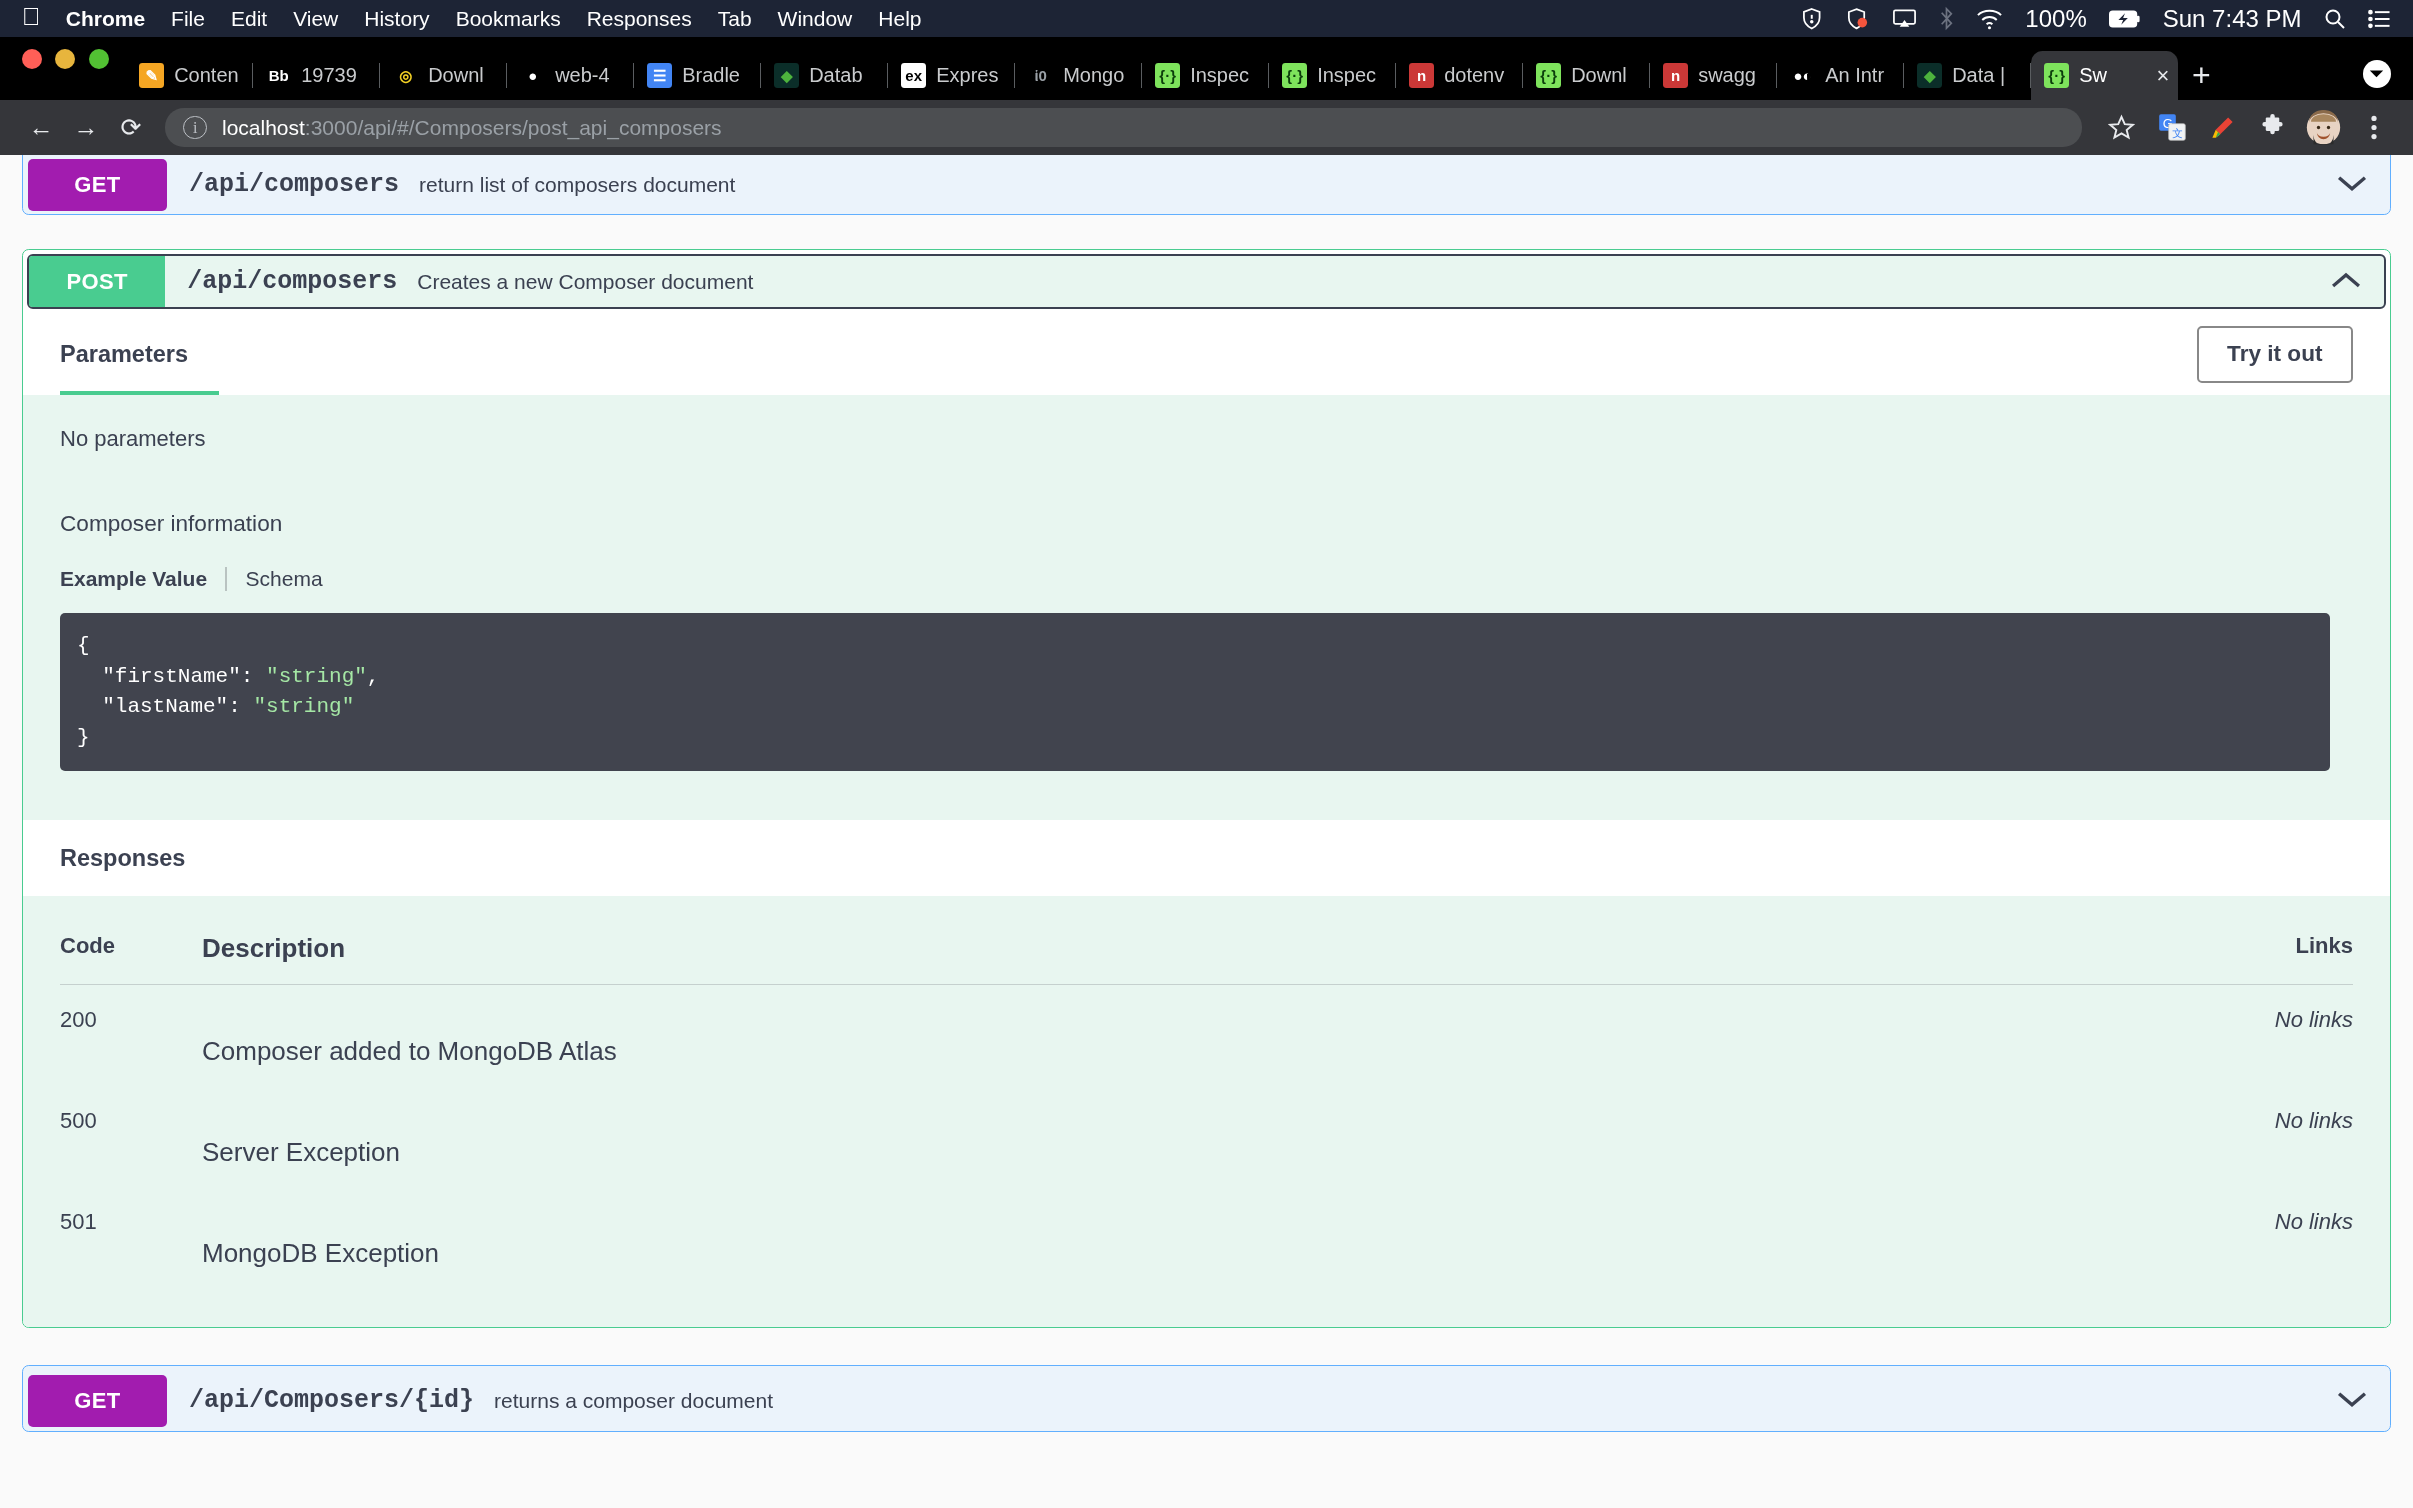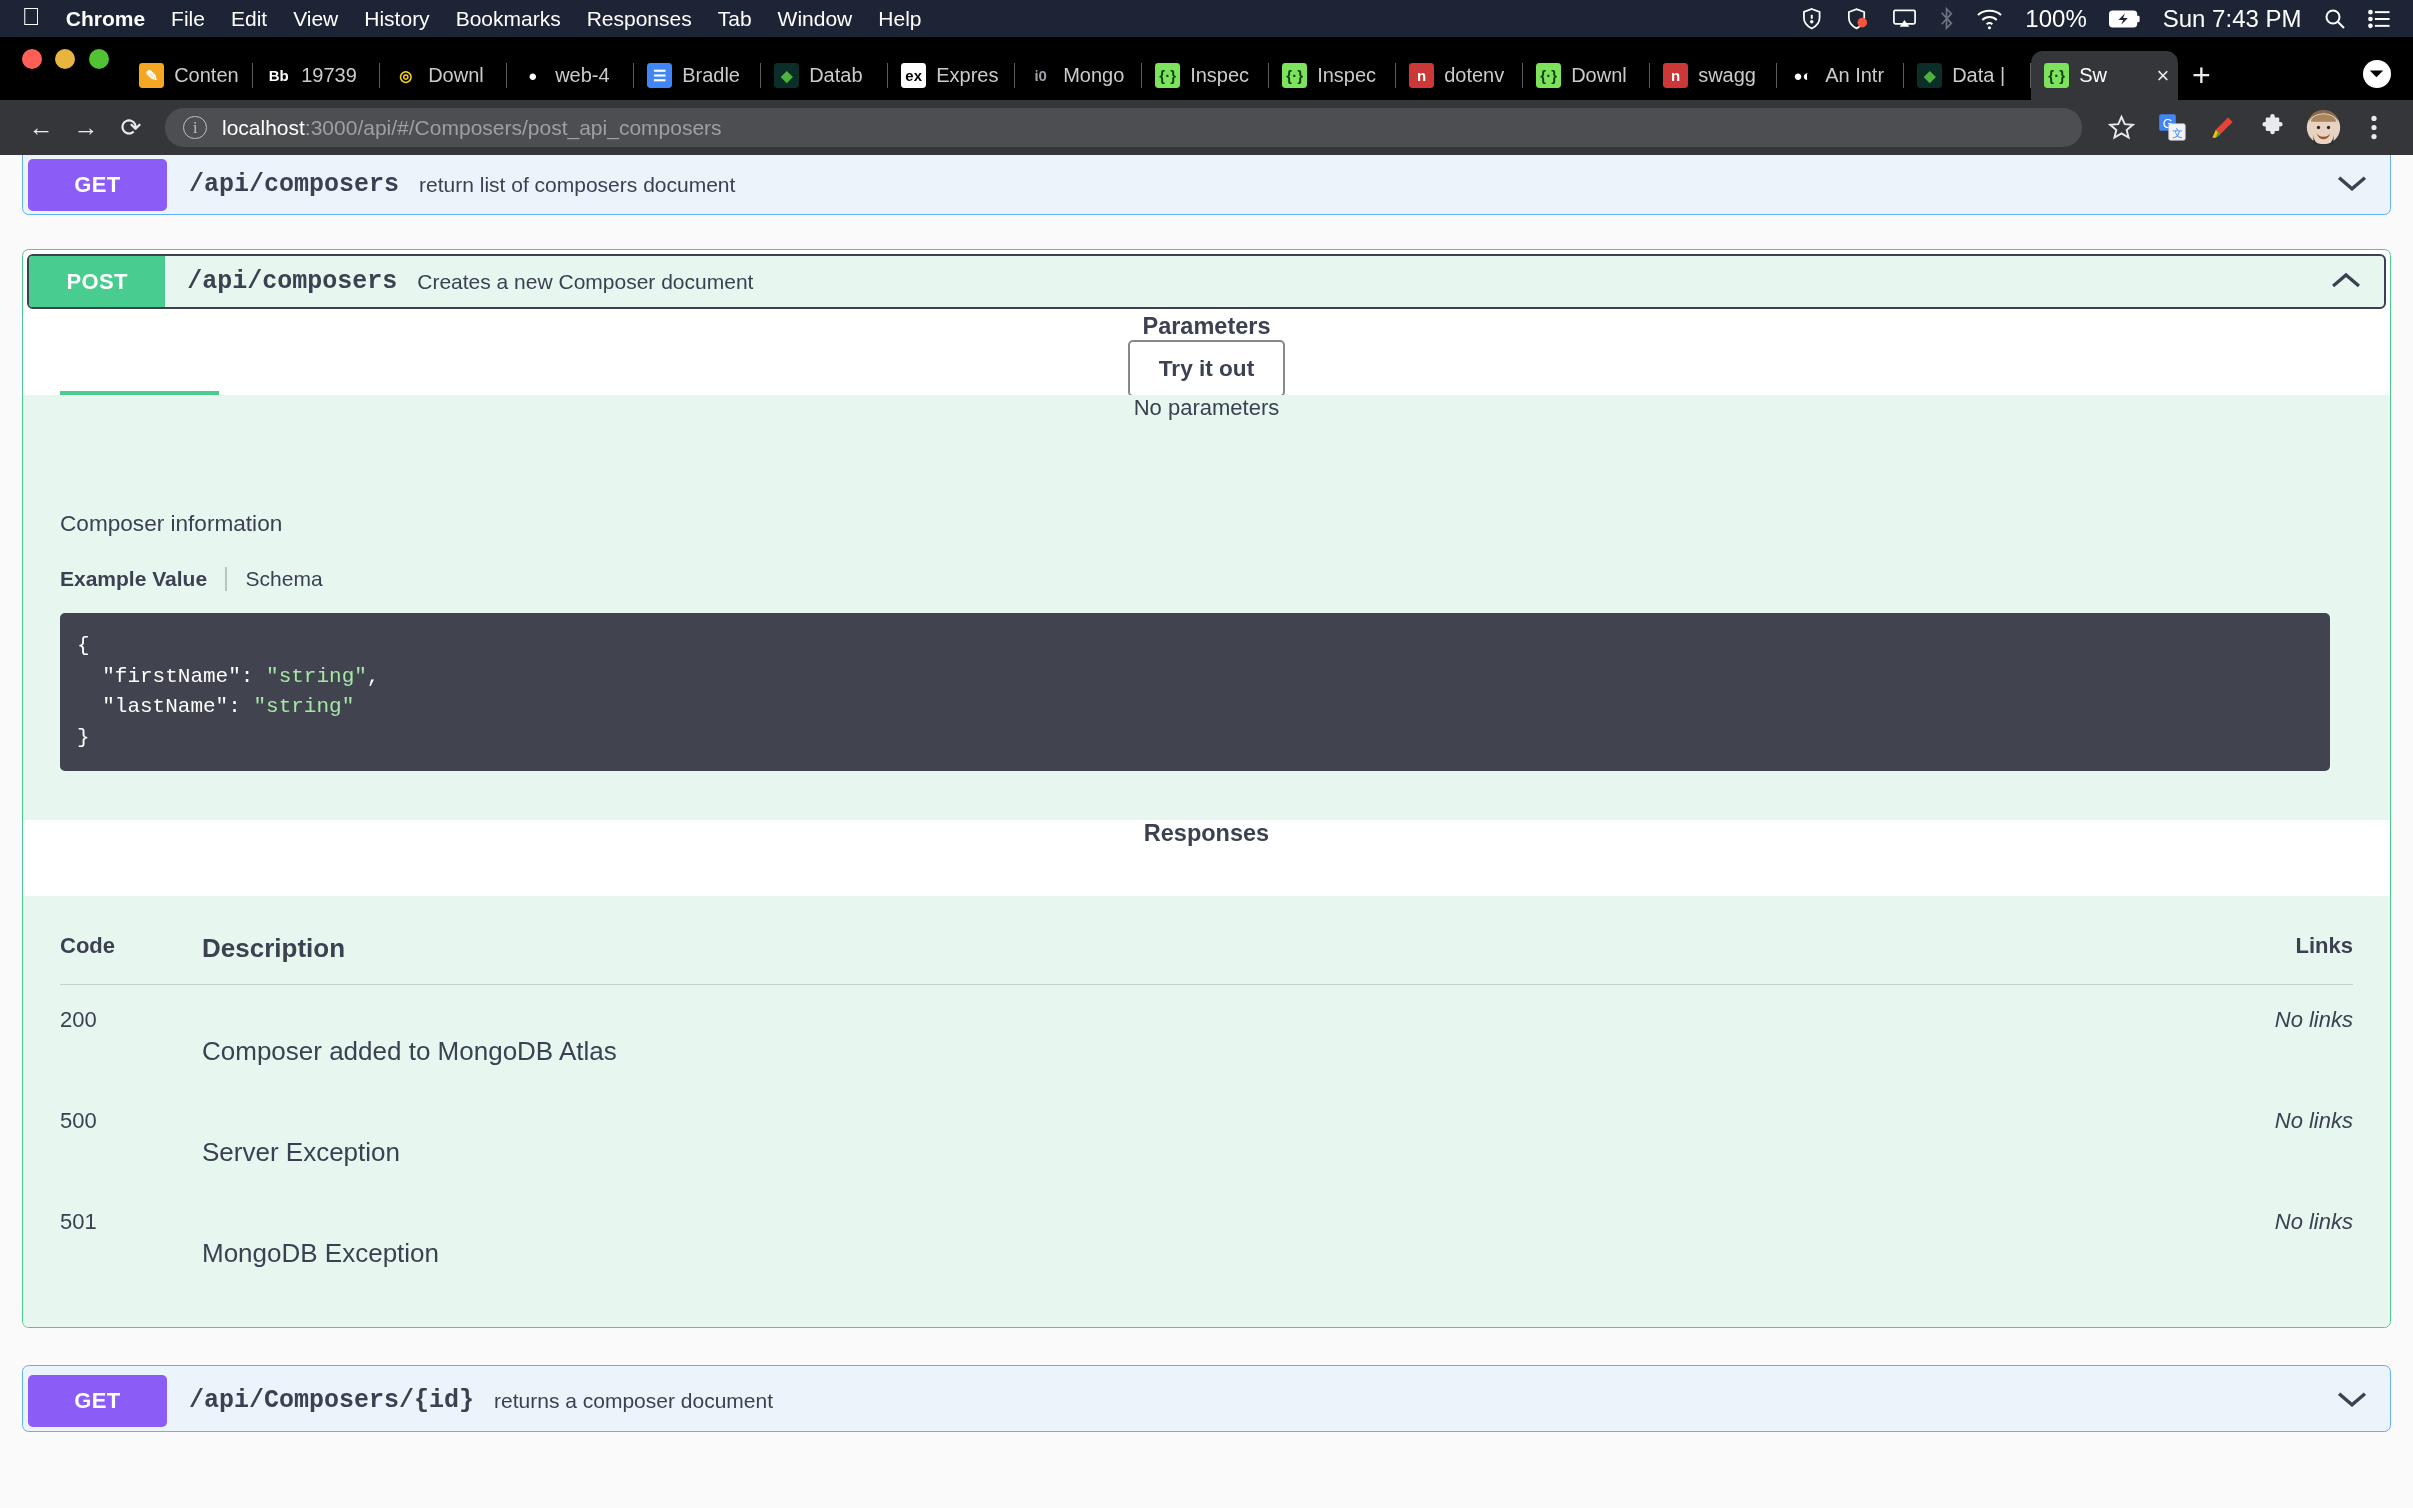--- a/index.html
+++ b/index.html
@@ -117,21 +117,21 @@
   .opblock-get.bottom { margin-top: 0; height: 67px; align-items: flex-start; }
 
   .verb {
     width: 139px; min-width: 139px; height: 52px;
     border-radius: 5px;
     display: flex; align-items: center; justify-content: center;
     color: #ffffff; font-weight: bold; font-size: 22px;
     font-family: "Liberation Sans", sans-serif;
     letter-spacing: 0.4px;
   }
-  .verb-get { background: #8b5cf6; }
+  .verb-get { background: #a21caf; }
   .verb-post { background: #49cc90; }
 
   .op-path {
     font-family: "Liberation Mono", monospace;
     font-size: 25px; font-weight: bold; color: #3b4151;
     margin-left: 22px; white-space: nowrap;
   }
   .op-desc {
     font-size: 21px; color: #3b4151; margin-left: 20px; white-space: nowrap;
   }
@@ -153,21 +153,20 @@
     display: flex; align-items: center;
     height: 55px;
     padding: 0;
   }
   .post-summary .verb { height: 100%; border-radius: 3.4px 0 0 3.4px; width: 136px; min-width: 136px; }
 
   .section-row {
     display: flex; align-items: center;
     padding: 0 37px;
     position: relative;
-    flex-direction: column;
   }
   .sec-white { background: #ffffff; }
   .sec-mint  { background: #e8f6f0; }
 
   .sec-title { font-size: 23.5px; font-weight: bold; color: #3b4151; }
   .sec-label { font-size: 22px; color: #3b4151; }
 
   .params-head { height: 82px; justify-content: space-between; }
   .params-underline {
     position: absolute; left: 37px; bottom: 0;

